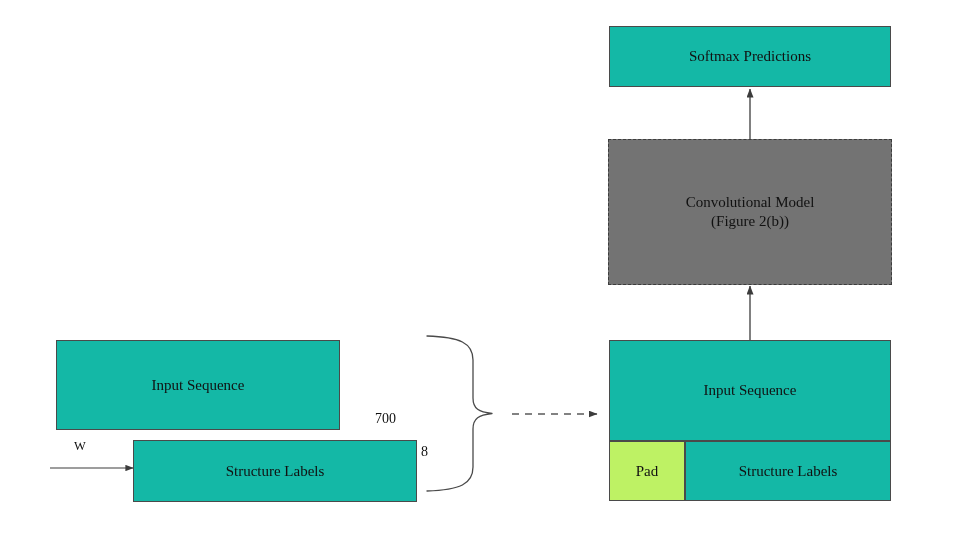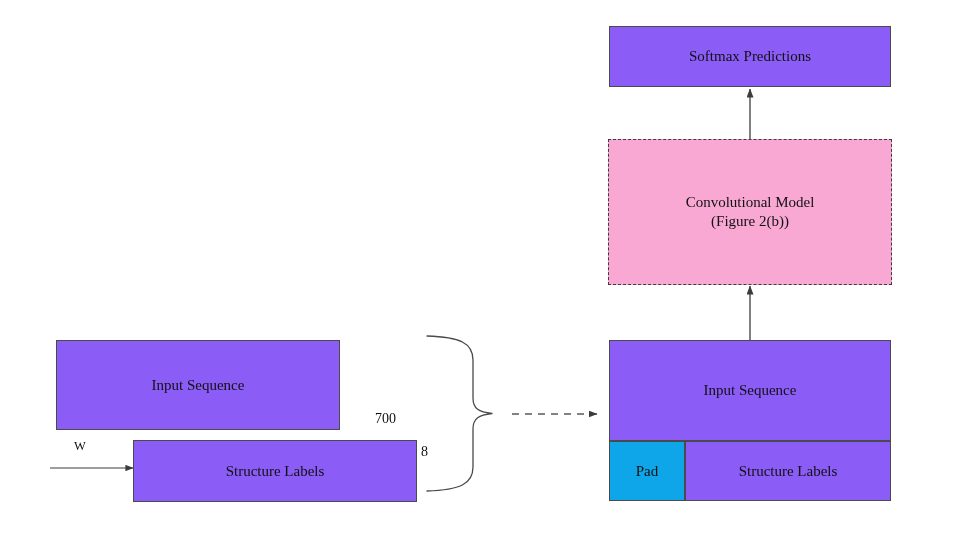--- a/index.html
+++ b/index.html
@@ -18,39 +18,39 @@
   #diagram-root {
     position: absolute;
     left: 0; top: 0;
     width: 960px;
     height: 540px;
   }
   .box {
     position: absolute;
     box-sizing: border-box;
     border: 1.2px solid #4a4a4a;
-    background: #8b5cf6;
+    background: #14b8a6;
     display: flex;
     align-items: center;
     justify-content: center;
     text-align: center;
     line-height: 1.25;
   }
   .box-label {
     font-family: "Liberation Serif", serif;
     font-size: 15px;
     color: #111111;
     white-space: pre-line;
   }
   .box-dashed {
-    background: #f9a8d4;
+    background: #737373;
     border: 1.3px dashed #3c3c3c;
   }
   .box-pad {
-    background: #0ea5e9;
+    background: #bef264;
   }
   .tick-label {
     position: absolute;
     font-family: "Liberation Serif", serif;
     font-size: 14px;
     color: #111111;
   }
   .edge-label {
     position: absolute;
     font-family: "Liberation Serif", serif;

